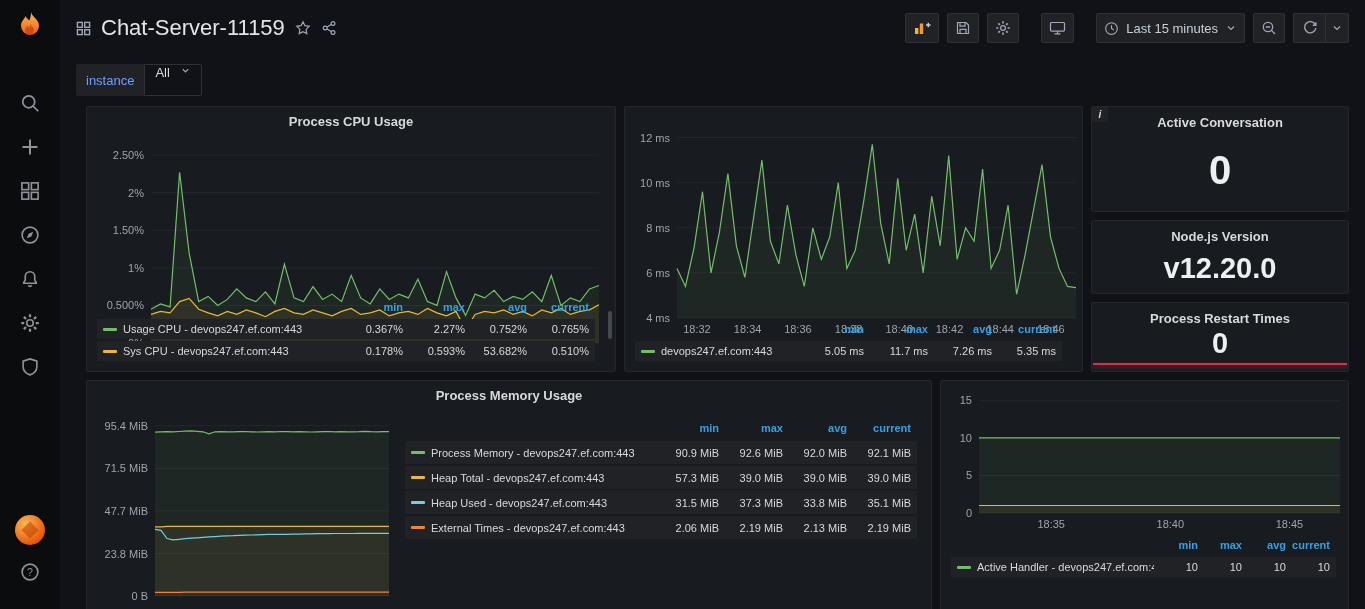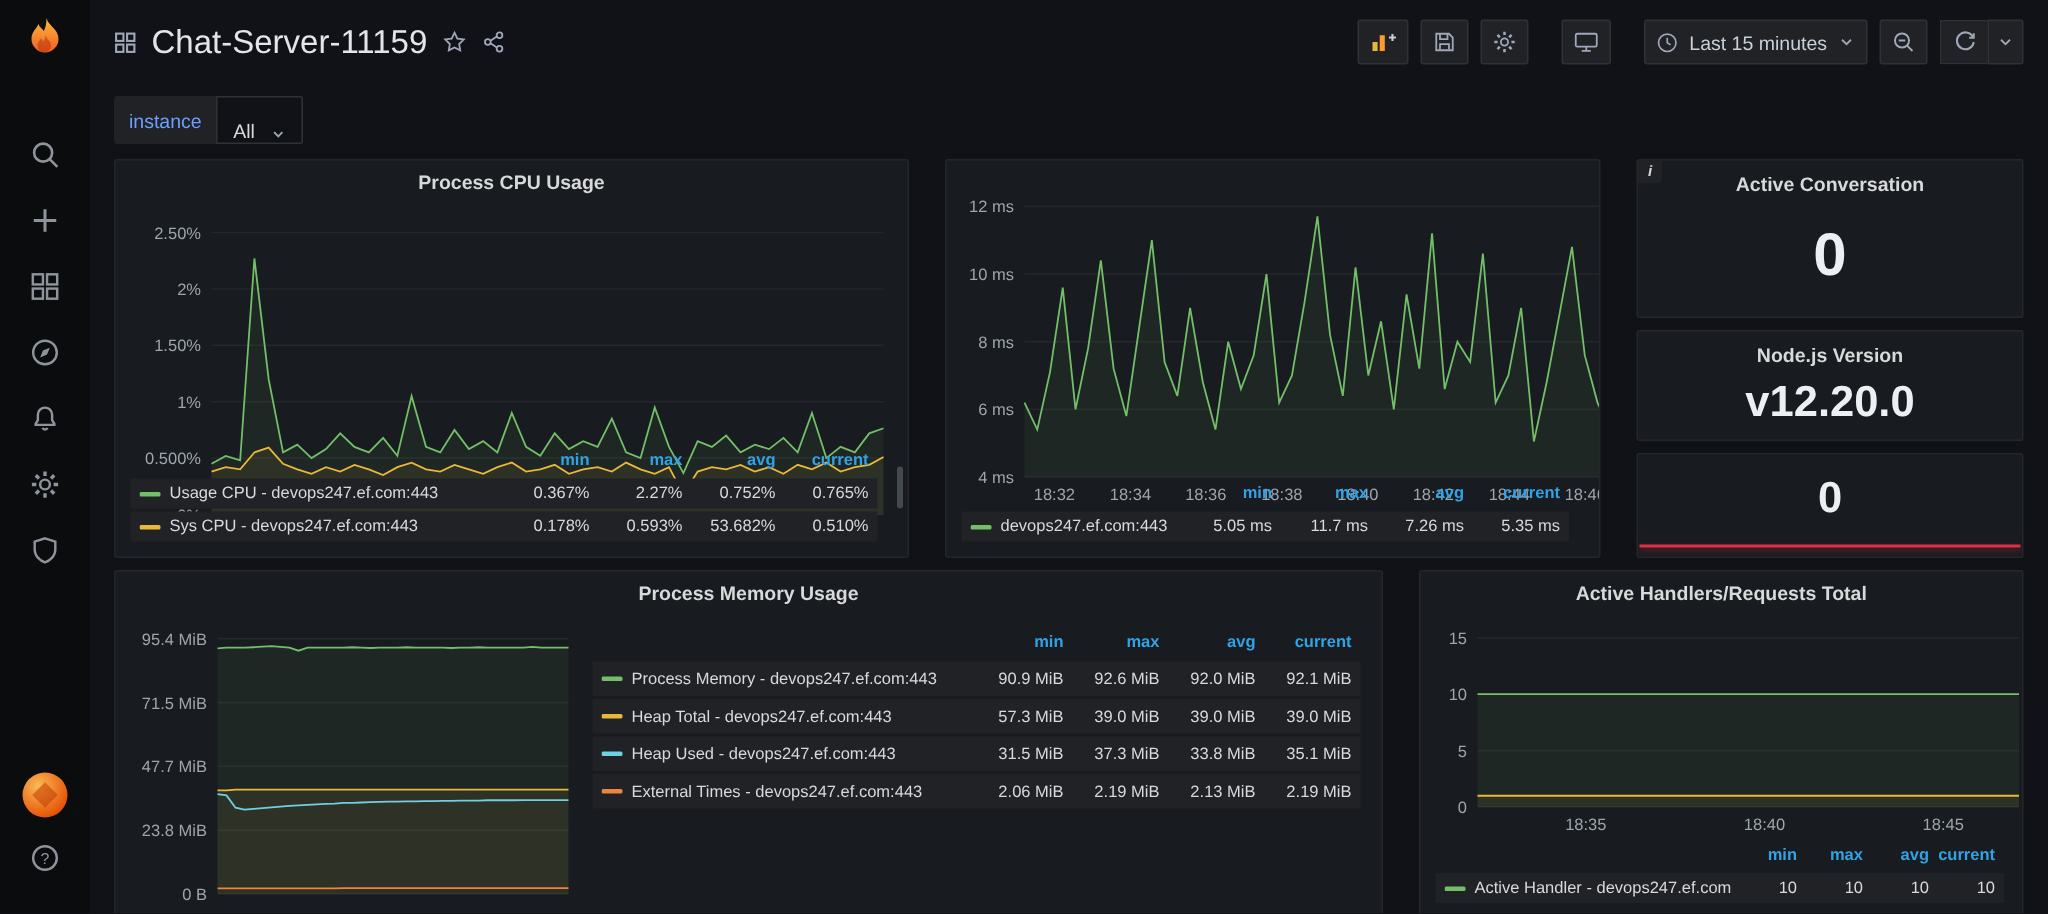--- a/index.html
+++ b/index.html
@@ -48,24 +48,24 @@
 
   
   .dash { position: absolute; left: 60px; top: 56px; right: 0; bottom: 0; padding: 8px 16px 0; overflow: hidden; }
   .filter-row { display: flex; margin-bottom: 10px; height: 32px; }
   .var-label {
     background: #202226; color: #6e9fff; font-size: 13px;
     display: flex; align-items: center; padding: 0 10px; border-radius: 2px 0 0 2px; cursor: pointer;
   }
   .var-value {
     background: #111217; border: 1px solid #2c3235; color: #d8d9da; font-size: 13px;
-    display: flex; align-items: flex-end; gap: 10px; padding: 0 10px; border-radius: 0 2px 2px 0; cursor: pointer;
-  }
-
-  .row { display: flex; gap: 24px; }
+    display: flex; align-items: flex-start; gap: 10px; padding: 0 10px; border-radius: 0 2px 2px 0; cursor: pointer;
+  }
+
+  .row { display: flex; gap: 8px; margin-left: 10px; }
   .row1 { height: 266px; margin-bottom: 8px; }
   .row2 { height: 320px; }
   .panel {
     background: #181b1f; border: 1px solid #23262b; border-radius: 2px;
     position: relative; display: flex; flex-direction: column; overflow: hidden;
   }
   .p-title { text-align: center; font-size: 13px; font-weight: 600; color: #d8d9da; padding: 7px 0 3px; cursor: pointer; flex: 0 0 auto; }
   .p-cpu { width: 530px; }
   .p-event { flex: 1; }
   .stats-col { width: 258px; display: flex; flex-direction: column; gap: 8px; }
@@ -381,20 +381,21 @@
       <section class="panel" style="height:106px">
         <div class="info-corner">i</div>
         <div class="stat-title">Active Conversation</div>
         <div class="stat-value v-big">0</div>
       </section>
       <section class="panel" style="height:74px">
         <div class="stat-title">Node.js Version</div>
         <div class="stat-value v-mid">v12.20.0</div>
       </section>
       <section class="panel" style="height:70px">
+        <div class="stat-title">Process Restart Times</div>
         <div class="stat-value v-mid" style="padding-bottom:10px">0</div>
         <div class="spark-red"></div>
       </section>
     </div>
   </div>
 
   <div class="row row2">
     <section class="panel p-memory">
       <div class="p-title">Process Memory Usage</div>
       <div class="mem-body">
@@ -464,21 +465,20 @@
               <div class="lg-val" style="width:64px">2.06 MiB</div>
               <div class="lg-val" style="width:64px">2.19 MiB</div>
               <div class="lg-val" style="width:64px">2.13 MiB</div>
               <div class="lg-val" style="width:64px">2.19 MiB</div>
             </div>
           </div>
       </div>
     </section>
 
     <section class="panel p-handlers">
-      <div class="p-title">Active Handlers/Requests Total</div>
       <div class="hand-chart">
           <svg width="401" height="150">
             <line x1="30" y1="130" x2="391" y2="130" stroke="#24272c"></line>
             <text x="23" y="134" class="tick" text-anchor="end">0</text>
             <line x1="30" y1="92.42424242424244" x2="391" y2="92.42424242424244" stroke="#24272c"></line>
             <text x="23" y="96.42424242424244" class="tick" text-anchor="end">5</text>
             <line x1="30" y1="54.848484848484844" x2="391" y2="54.848484848484844" stroke="#24272c"></line>
             <text x="23" y="58.848484848484844" class="tick" text-anchor="end">10</text>
             <line x1="30" y1="17.272727272727277" x2="391" y2="17.272727272727277" stroke="#24272c"></line>
             <text x="23" y="21.272727272727277" class="tick" text-anchor="end">15</text>

